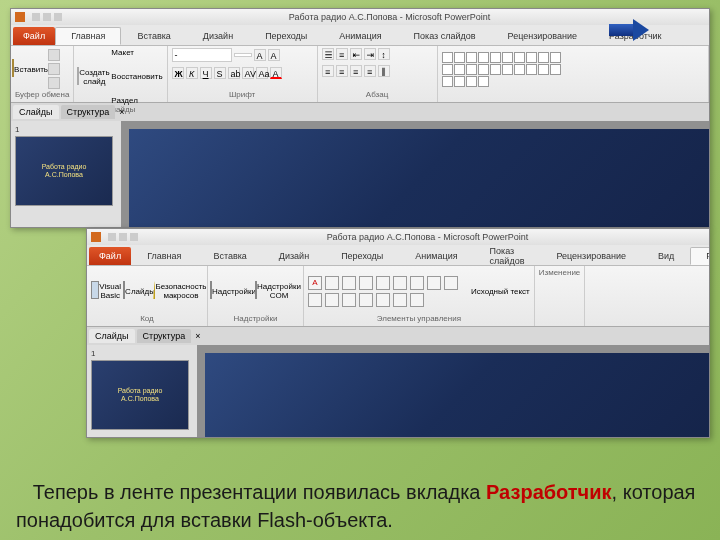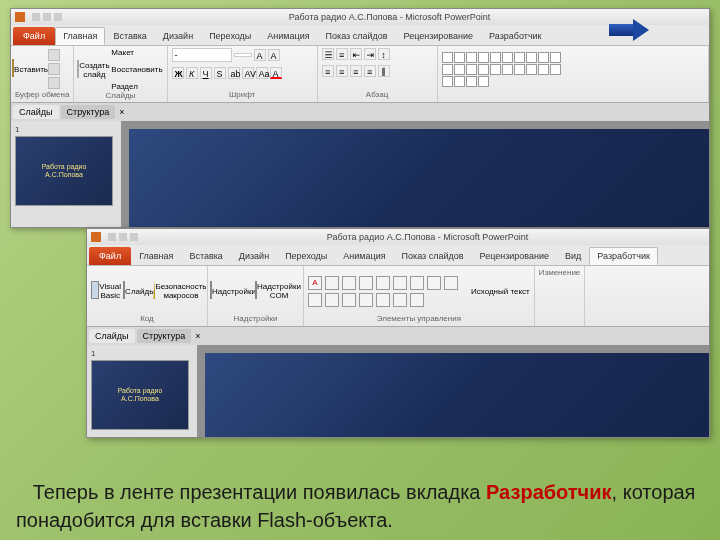--- a/index.html
+++ b/index.html
@@ -47,21 +47,21 @@
     background: linear-gradient(#e05628, #c03410);
     color: #fff;
     height: 18px;
     padding: 2px 10px;
     border-radius: 2px 2px 0 0;
     display: flex;
     align-items: center;
   }
   .tab {
     height: 18px;
-    padding: 2px 7px;
+    padding: 2px 15px;
     color: #333;
     display: flex;
     align-items: center;
     border: 1px solid transparent;
   }
   .tab.active {
     background: #f8f8f8;
     border: 1px solid #bbb;
     border-bottom: 1px solid #f8f8f8;
     border-radius: 2px 2px 0 0;
@@ -223,21 +223,21 @@
         </div>
       </div>
       <div class="ribbon-group-label">Буфер обмена</div>
     </div>
     <div class="ribbon-group">
       <div class="ribbon-group-content">
         <div class="big-btn">
           <div class="bicon" style="background:#fff;border:1px solid #aaa"></div>
           <span>Создать слайд</span>
         </div>
-        <div style="display:flex;flex-direction:column;font-size:8px;gap:8px">
+        <div style="display:flex;flex-direction:column;font-size:8px;gap:15px">
           <span>Макет</span>
           <span>Восстановить</span>
           <span>Раздел</span>
         </div>
       </div>
       <div class="ribbon-group-label">Слайды</div>
     </div>
     <div class="ribbon-group" style="min-width:150px">
       <div class="ribbon-group-content" style="flex-direction:column;align-items:flex-start">
         <div class="font-row">

